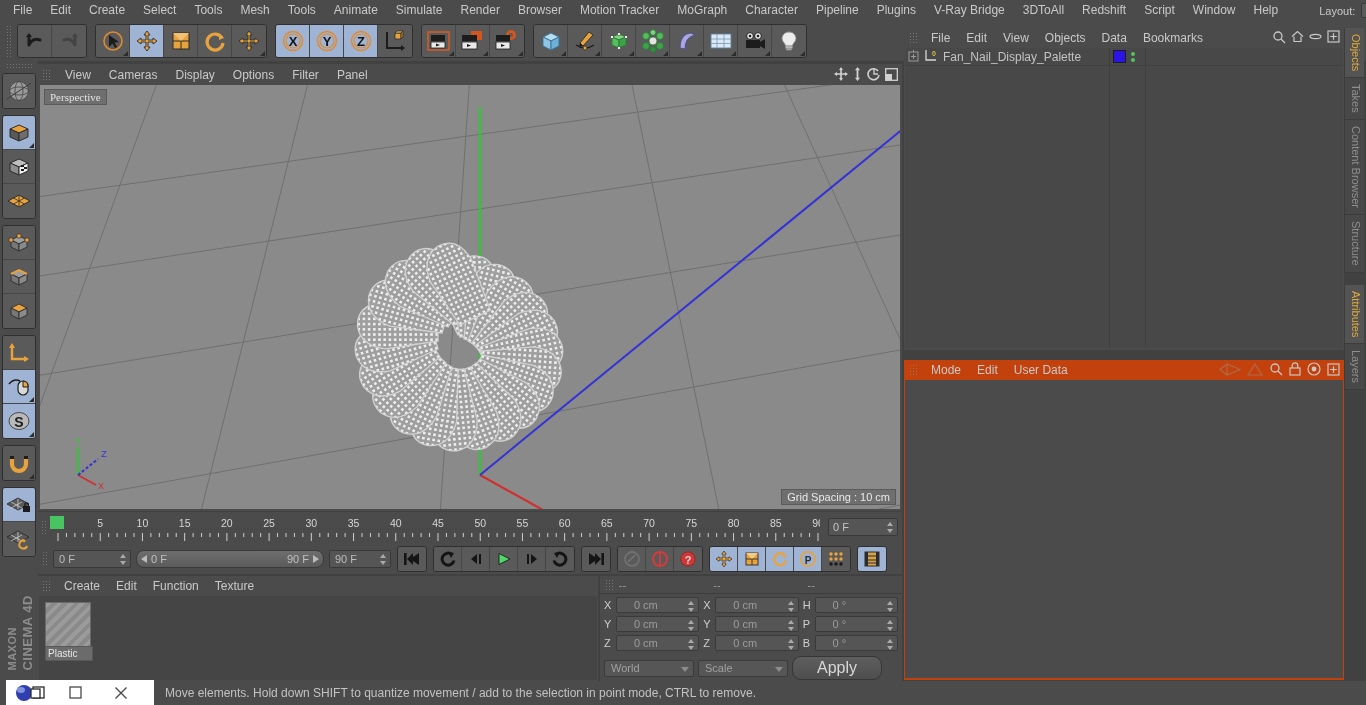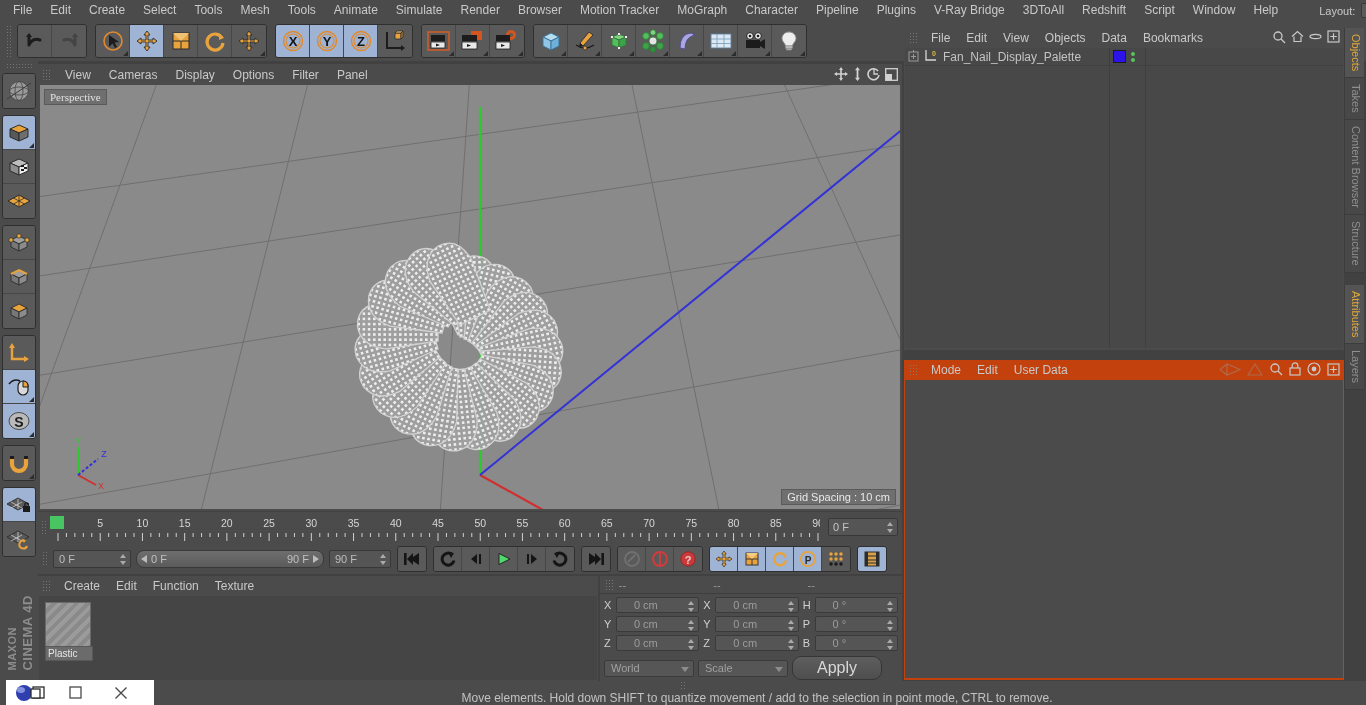--- a/index.html
+++ b/index.html
@@ -345,21 +345,21 @@
     width: 20px; padding: 6px 2px; font-size: 11px;
     background: #484848; color: #8f8f8f; border-bottom: 1px solid #3c3c3c;
     border-left: 1px solid #3c3c3c; text-align: center;
   }
   .vtab.sel { background: #545454; color: #e0a93a; }
   .vtab-sep { height: 12px; }
 
   
   .statusbar {
     position: absolute; left: 0; bottom: 0; width: 1366px; height: 24px;
-    background: #4b4b4b; display: flex; align-items: center; flex-direction: column;
+    background: #4b4b4b; display: flex; align-items: center;
   }
   .sb-grip {
     width: 7px; height: 14px; margin: 0 5px;
     background-image: radial-gradient(circle, #8a8a8a 0.8px, transparent 1px);
     background-size: 3px 3px; opacity: .65;
   }
   .sb-text { font-size: 12px; color: #c2c2c2; }
   .win-overlay {
     position: absolute; left: 6px; bottom: 0px; width: 148px; height: 25px;
     background: #ffffff; display: flex; align-items: center; gap: 0;

